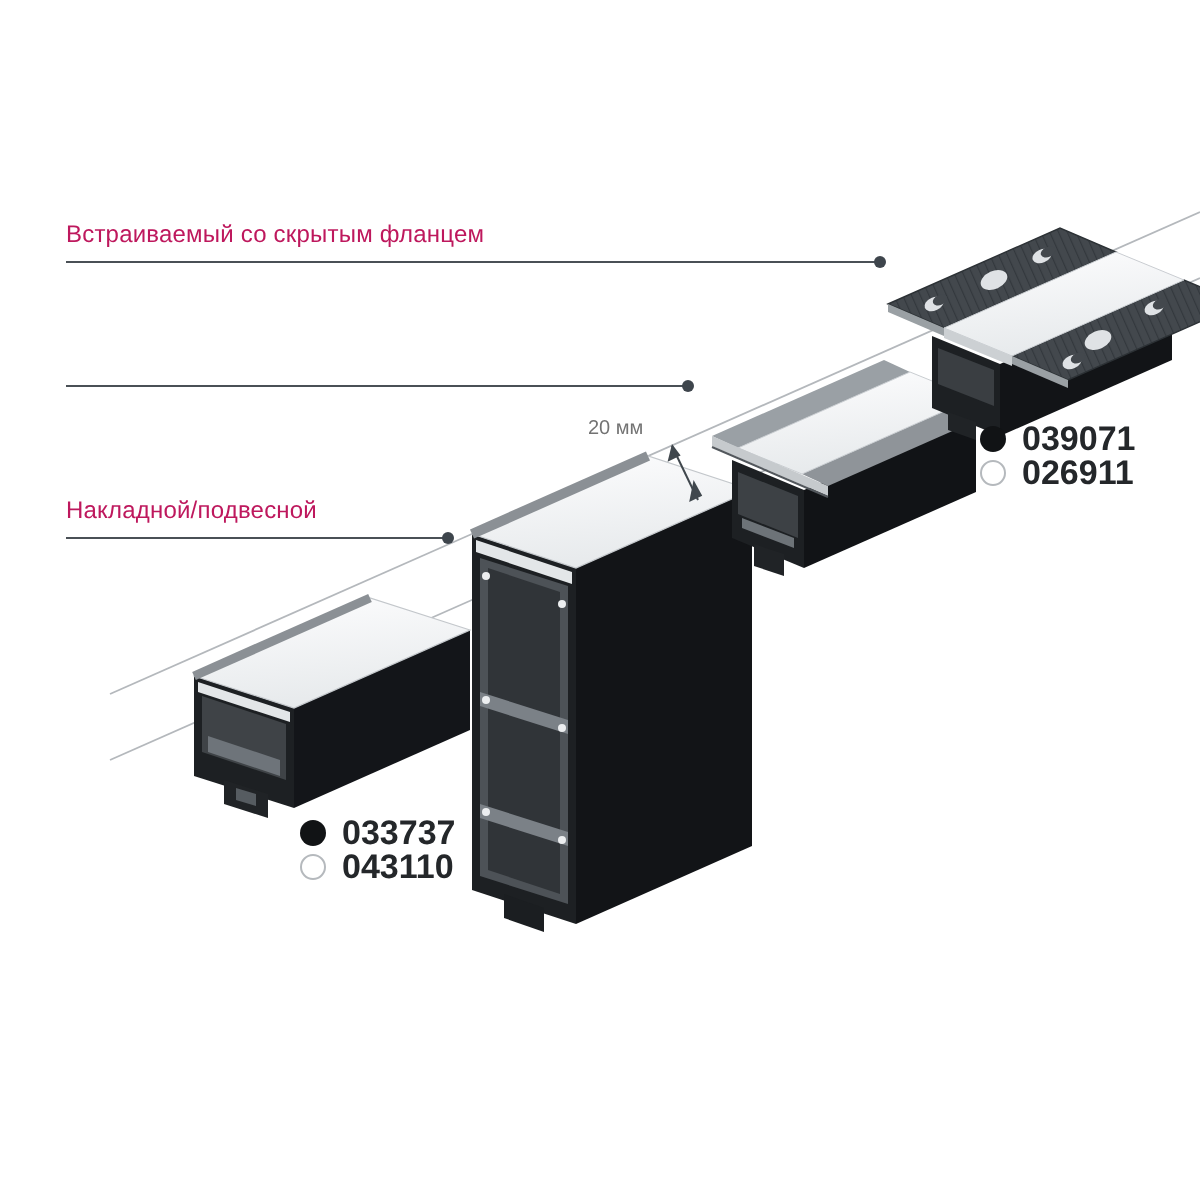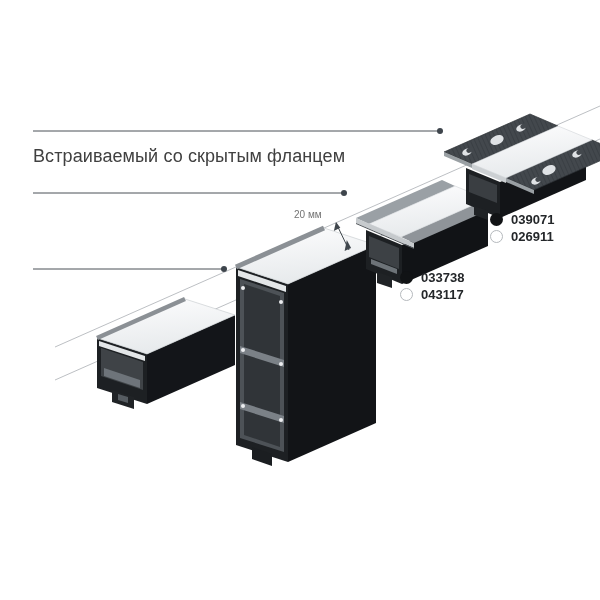--- a/index.html
+++ b/index.html
@@ -6,38 +6,37 @@
   .canvas{
     position:relative;
     width:600px;height:600px;
     background:#ffffff;
     overflow:hidden;
     font-family:"Liberation Sans", sans-serif;
   }
   svg{position:absolute;left:0;top:0;}
   .label{
     position:absolute;
-    font-size:18px;
-    color:#404040;
+    font-size:12px;
+    color:#be185d;
     letter-spacing:.1px;
     white-space:nowrap;
-    margin-top:36px;
   }
   .dim{
     position:absolute;
     left:294px;top:209px;
     font-size:10px;
     color:#737373;
     white-space:nowrap;
   }
   .codes{position:absolute;}
   .code-row{
     display:flex;align-items:center;
     height:17px;gap:8px;
-    font-size:13px;font-weight:700;color:#24272a;
+    font-size:17px;font-weight:700;color:#24272a;
     white-space:nowrap;
   }
   .adot{
     width:13px;height:13px;border-radius:50%;
     box-sizing:border-box;flex:0 0 13px;
   }
   .adot.filled{background:#111315;}
   .adot.empty{background:#ffffff;border:1.3px solid #b5b9bd;}
   #label-1{left:33px;top:110px;}
   #label-2{left:33px;top:172px;}
@@ -149,39 +148,40 @@
   </g>
 
   <g>
     <line x1="336" y1="223" x2="349" y2="250" stroke="#40474d" stroke-width="1"></line>
     <polygon points="336,222 333.8,230.9 340.3,227.8" fill="#40474d"></polygon>
     <polygon points="349,251 344.7,243.1 351.2,240" fill="#40474d" transform="rotate(180 347.9 245.5)"></polygon>
   </g>
 </svg>
 
 <div class="label" id="label-1">Встраиваемый со скрытым фланцем</div>
+<div class="label" id="label-3">Накладной/подвесной</div>
 <div class="dim">20 мм</div>
 
 <div class="codes" id="codes-1">
   <div class="code-row">
     <span class="adot filled"></span>
     <span>039071</span>
   </div>
   <div class="code-row">
     <span class="adot empty"></span>
     <span>026911</span>
   </div>
 </div>
 
-<div class="codes" id="codes-2">
+
+<div class="codes" id="codes-3">
   <div class="code-row">
     <span class="adot filled"></span>
-    <span>033738</span>
+    <span>033737</span>
   </div>
   <div class="code-row">
     <span class="adot empty"></span>
-    <span>043117</span>
+    <span>043110</span>
   </div>
 </div>
-
 
 
 </div>
 
 </body></html>

